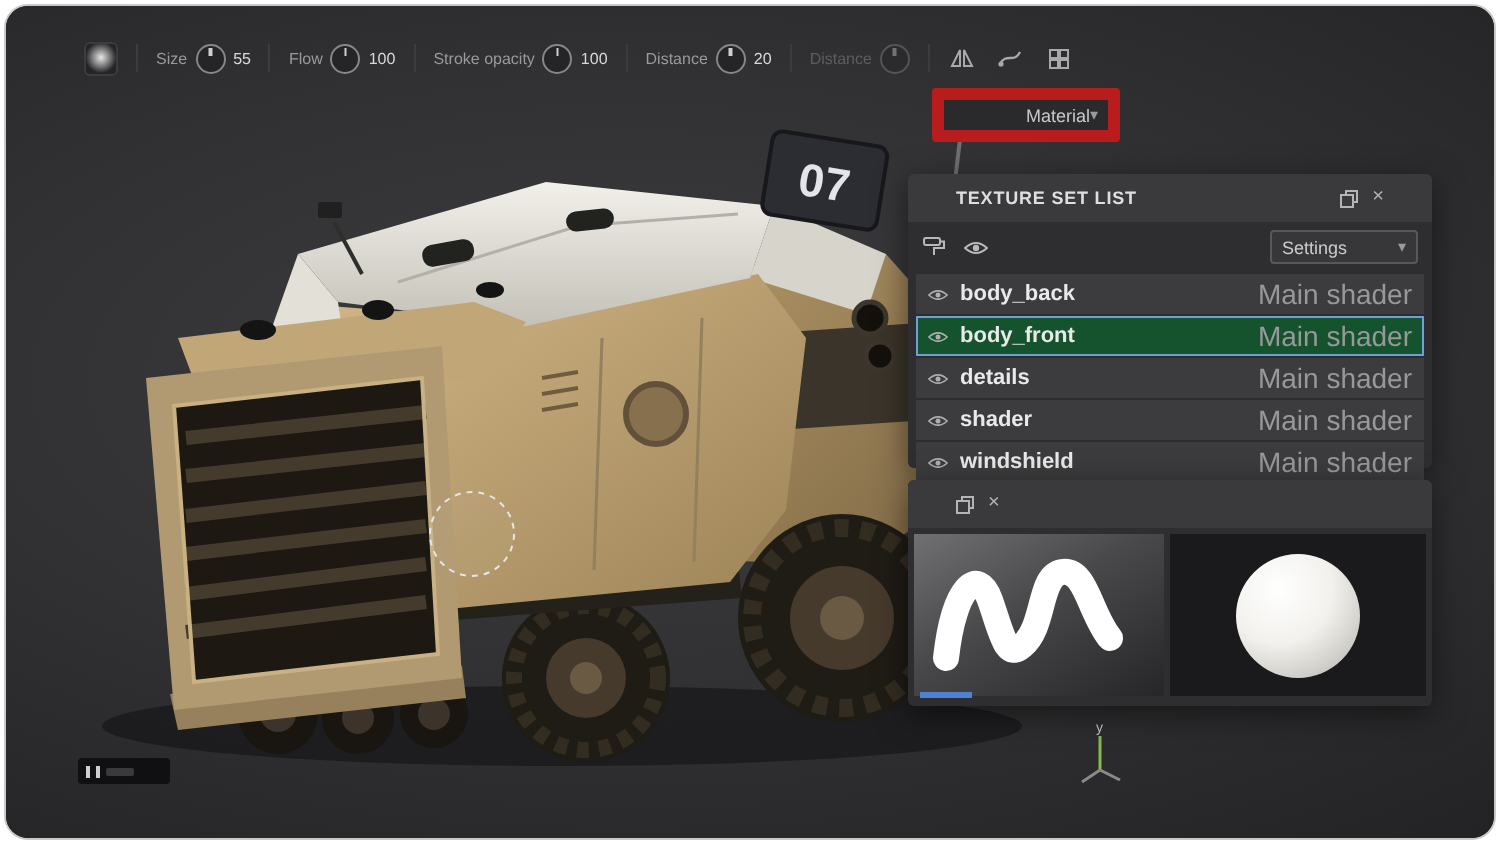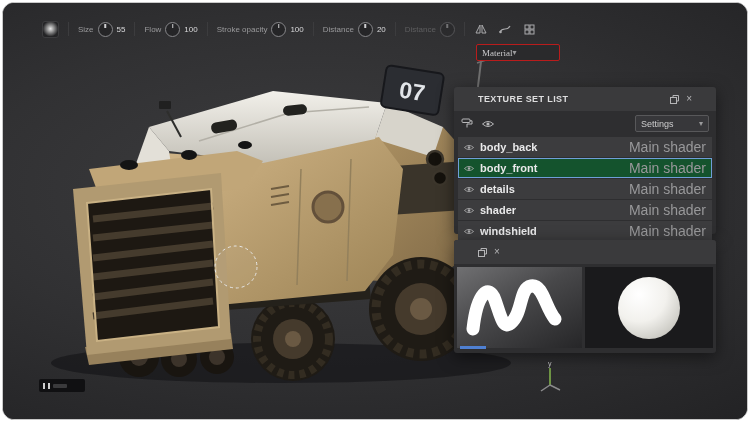--- a/index.html
+++ b/index.html
@@ -16,22 +16,22 @@
   .tgroup{display:flex;align-items:center;gap:4px;}
   .tgroup.muted{opacity:.42;}
   .tlbl{font-size:8px;color:#9a9a9c;white-space:nowrap;}
   .tval{font-size:8px;color:#d9d9db;}
   .knob{width:13px;height:13px;border-radius:50%;border:1.5px solid #87878a;position:relative;background:#252527;}
   .knob::after{content:"";position:absolute;top:1px;left:50%;width:1.5px;height:4.5px;background:#cfcfd1;transform:translateX(-50%);}
   .tdiv{width:1px;height:14px;background:#3c3c3e;}
   .ticon{width:15px;height:15px;display:flex;align-items:center;justify-content:center;}
   
   .materialdd{position:absolute;top:41px;right:187px;width:72px;height:15px;background:#2a2a2c;
-    border:1px solid #b91c1c;border-radius:2px;display:flex;align-items:center;justify-content:flex-start;
-    padding:0 5px;font-size:9px;color:#c9c9cb;z-index:5;font-family:Liberation Serif, serif;}
+    border:6px solid #b91c1c;border-radius:2px;display:flex;align-items:center;justify-content:flex-end;
+    padding:0 5px;font-size:9px;color:#c9c9cb;z-index:5;}
   .chev{font-size:8px;color:#9a9a9c;line-height:1;}
   
   .panel{position:absolute;right:31px;width:262px;background:#2e2e30;border-radius:3px;
     box-shadow:0 4px 16px rgba(0,0,0,.5);z-index:6;}
   .panel.texture{top:84px;height:147px;}
   .panel.props{top:237px;height:113px;}
   .phead{height:24px;display:flex;align-items:center;gap:7px;padding:0 24px;background:#3a3a3c;border-radius:3px 3px 0 0;}
   .ptitle{flex:1;font-size:9px;font-weight:bold;letter-spacing:.4px;color:#dededf;}
   .hicon{color:#b5b5b7;font-size:10px;line-height:1;cursor:default;display:flex;align-items:center;}
   

